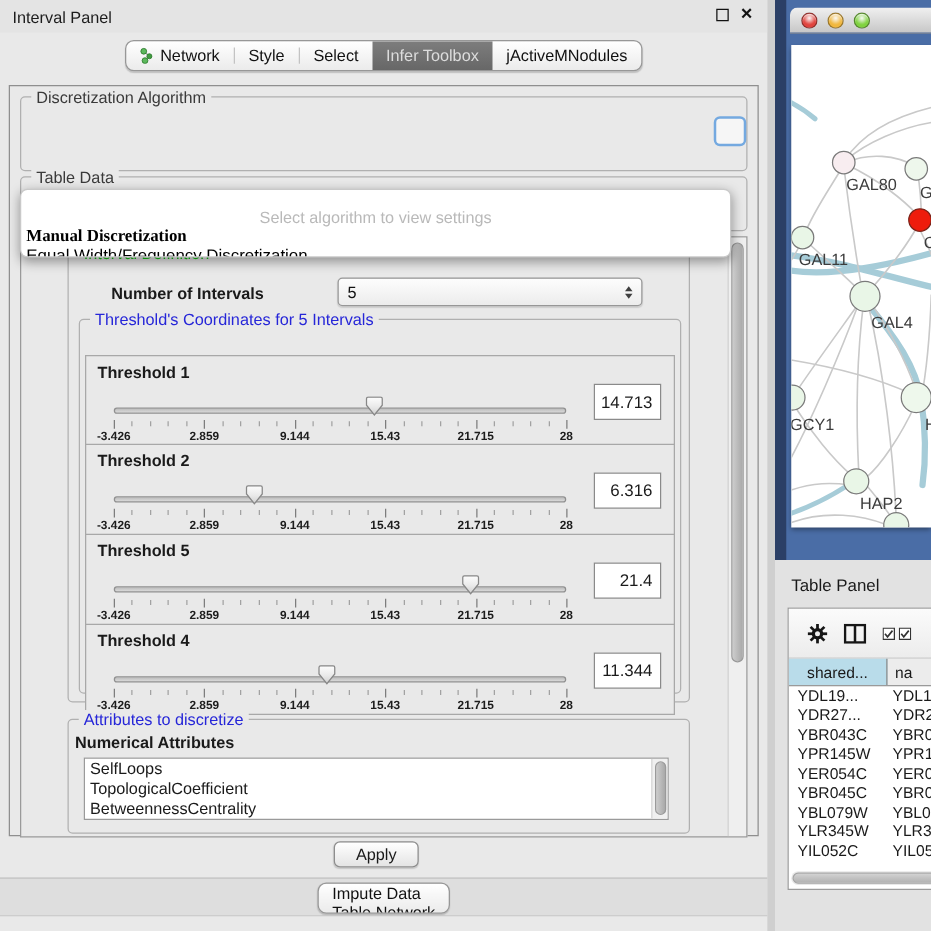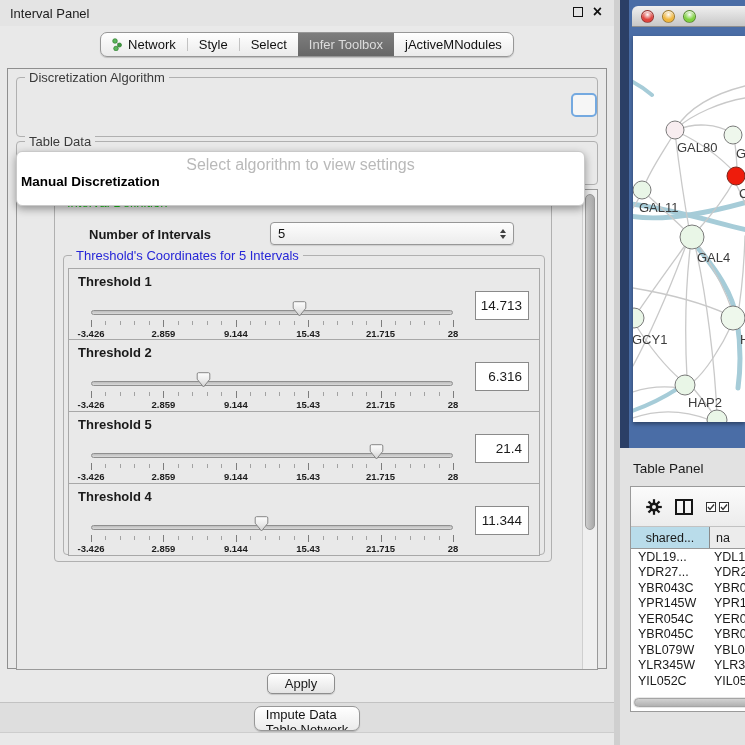--- a/index.html
+++ b/index.html
@@ -42,21 +42,21 @@
 
   .scroll-panel { position:absolute; left:8px; top:120px; width:582px; height:481px; border:1px solid #9a9a9a; background:#e9e9e9; overflow:hidden; }
   .vscroll { position:absolute; right:0; top:0; bottom:0; width:15px; background:#efefef; border-left:1px solid #cfcfcf; }
   .vthumb { position:absolute; left:2px; width:10px; border-radius:6px; background:linear-gradient(90deg,#cdcdcd,#a9a9a9); border:1px solid #9a9a9a; }
 
   .interval-group { left:37px; top:12px; width:498px; height:360px; }
   .noi-label { position:absolute; left:34px; top:24px; font-weight:bold; font-size:13px; }
   .noi-combo { left:215px; top:19px; width:244px; }
 
   .thr-group { left:8px; top:52px; width:482px; height:300px; }
-  .thr-host { position:absolute; left:4px; top:12px; right:4px; }
+  .thr-host { position:absolute; left:4px; top:28px; right:4px; }
   .thr-panel { position:relative; height:72px; border:1px solid #a8a8a8; background:#e9e9e9; margin-bottom:0; }
   .thr-panel + .thr-panel { border-top:none; }
   .thr-label { position:absolute; left:9px; top:5px; font-weight:bold; font-size:13px; }
   .slider-area { position:absolute; left:22px; top:28px; width:362px; height:42px; }
   .track { position:absolute; left:0; right:0; top:13px; height:5px; border:1px solid #8f8f8f; border-radius:4px; background:linear-gradient(#bdbdbd,#dadada); }
   .thumb { position:absolute; top:4px; width:15px; height:16px; margin-left:-7.5px; }
   .tick { position:absolute; width:1px; background:#7d7d7d; }
   .tick.minor { top:24px; height:4px; opacity:.65; }
   .tick.major { top:23px; height:7px; }
   .scale-label { position:absolute; top:31px; transform:translateX(-50%); font-size:9.5px; font-weight:bold; color:#1c1c1c; white-space:nowrap; }
@@ -69,23 +69,23 @@
   .attr-vscroll { position:absolute; right:0; top:0; bottom:0; width:13px; background:#f0f0f0; border-left:1px solid #d5d5d5; }
   .attr-vthumb { position:absolute; left:1.5px; top:2px; width:9px; height:43px; border-radius:5px; background:linear-gradient(90deg,#cdcdcd,#a9a9a9); border:1px solid #9a9a9a; }
 
   .apply-btn { position:absolute; left:267px; top:673px; width:68px; height:21px; border:1px solid #8d8d8d; border-radius:5px; background:linear-gradient(#ffffff,#e4e4e4); font-size:13px; display:flex; align-items:center; justify-content:center; box-shadow:0 1px 1px rgba(0,0,0,.15); }
 
   .bottom-band { position:absolute; left:0; top:702px; width:614px; height:31px; background:#dedede; border-top:1px solid #c2c2c2; border-bottom:1px solid #cdcdcd; display:flex; justify-content:center; }
   .bottom-band .tabset { margin-top:3px;flex-direction:column; }
 
   
   .algo-popup { position:absolute; left:8px; top:82px; width:569px; height:55px; background:#fff; border:1px solid #c9c9c9; border-radius:6px; box-shadow:0 3px 9px rgba(0,0,0,.38); z-index:40; overflow:hidden; }
-  .popup-hint { text-align:center; color:#b9b9b9; font-size:16px; padding-top:4px; }
+  .popup-hint { text-align:center; color:#b9b9b9; font-size:13px; padding-top:14px; }
   .popup-item { font-size:13.5px; color:#000; padding:0 4px; line-height:16px; }
-  .popup-item.selected { font-weight:bold; }
+  .popup-item.selected { font-weight:bold;font-family:Liberation Serif, serif; }
 
   
   .gap-strip { position:absolute; left:614px; top:0; width:6px; height:745px; background:#cfcfcf; }
 
   .net-window { position:absolute; left:620px; top:0; width:125px; height:448px; background:#4a6da6;text-align:center; }
   .net-dark-edge { position:absolute; left:0; top:0; width:9px; height:448px; background:#2b3f66; }
   .net-titlebar { position:absolute; left:12px; top:6px; right:0; height:21px; background:linear-gradient(#f0f0f0,#c7c7c7); border-bottom:1px solid #8e8e8e; border-top-left-radius:6px; display:flex; align-items:center; gap:8px; padding-left:9px; }
   .light { width:13px; height:13px; border-radius:50%; border:1px solid rgba(0,0,0,.35); box-shadow:inset 0 1px 1px rgba(255,255,255,.7); }
   .net-canvas { position:absolute; left:13px; top:36px; right:0; height:386px; background:#fff; overflow:hidden; box-shadow:0 2px 4px rgba(0,0,0,.4); }
 
@@ -363,30 +363,43 @@
                       <path d="M2.5 0.7 H12.5 Q13.8 0.7 13.8 2 V7.2 L7.5 15 L1.2 7.2 V2 Q1.2 0.7 2.5 0.7 Z" fill="url(#thumbGrad)" stroke="#878787" stroke-width="1"></path>
                     </svg>
                   </div>
                 </div>
                 <div class="val-box">11.344</div>
               </div>
             </div>
         </div>
       </div>
 
+      <div class="group attr-group">
+        <span class="group-title gt-blue">Attributes to discretize</span>
+        <span class="attr-list-label">Numerical Attributes</span>
+        <div class="attr-list" id="attr-list">
+          <div class="list-item">SelfLoops</div>
+            <div class="list-item">TopologicalCoefficient</div>
+            <div class="list-item">BetweennessCentrality</div>
+            <div class="attr-vscroll">
+              <div class="attr-vthumb"></div>
+            </div>
+        </div>
+      </div>
 
       <div class="vscroll">
         <div class="vthumb" style="top:4px;height:336px;"></div>
       </div>
     </div>
 
     <div class="algo-popup">
       <div class="popup-hint">Select algorithm to view settings</div>
       <div id="popup-items">
           <div class="popup-item selected">Manual Discretization</div>
+          <div class="popup-item">Equal Width/Frequency Discretization</div>
         </div>
     </div>
   </div>
 
   <div class="apply-btn">Apply</div>
 
   <div class="bottom-band">
     <div class="tabset" id="bottom-tabs">
         <div class="tab">
           <span>Impute Data</span>

